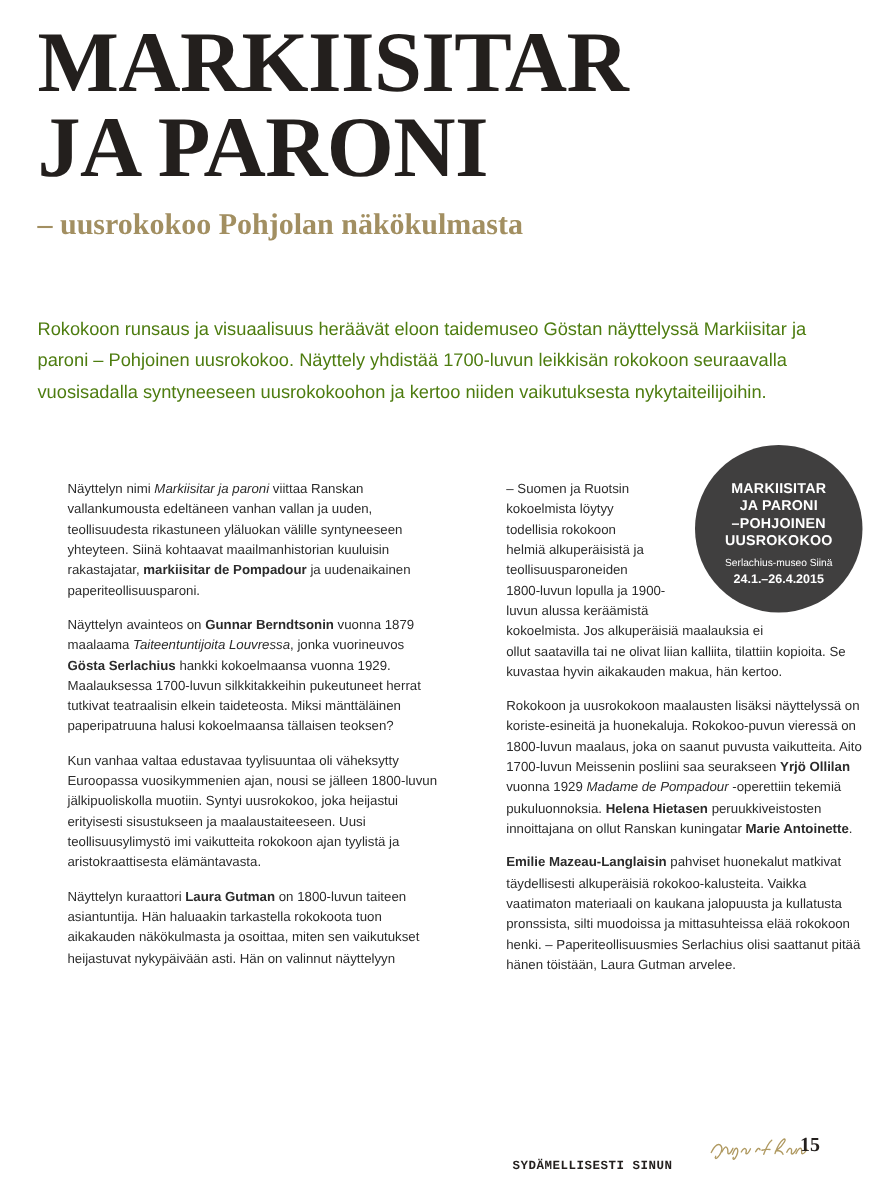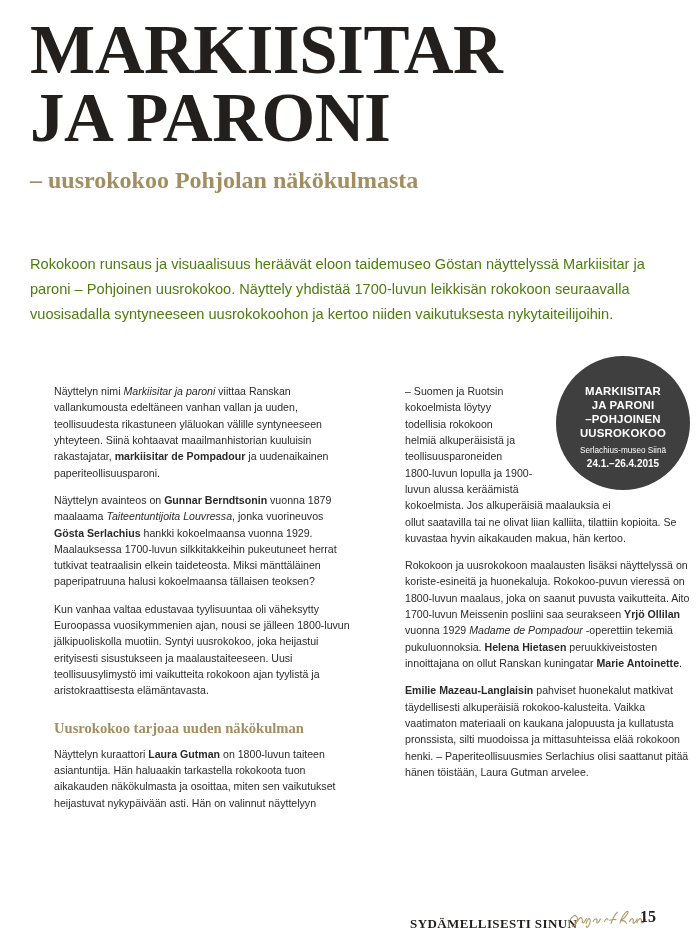--- a/index.html
+++ b/index.html
@@ -155,24 +155,24 @@
   .footer {
     position: absolute;
     left: 30px;
     top: 908px;
     width: 636px;
     height: 24px;
   }
   .footer-tagline {
     position: absolute;
     left: 380px;
-    top: 8px;
-    font-family: Liberation Serif, serif;
-    font-weight: bold;
-    font-size: 13px;
+    top: 20px;
+    font-family: Liberation Mono, monospace;
+    font-weight: bold;
+    font-size: 10px;
     letter-spacing: 0.4px;
     color: #231f1d;
   }
   .footer-signature {
     position: absolute;
     left: 536px;
     top: 0px;
     width: 86px;
     height: 22px;
   }
@@ -214,21 +214,20 @@
   </div>
 
   <div class="col col-left">
 
     <p><span>Näyttelyn nimi </span><i>Markiisitar ja paroni</i><span> viittaa Ranskan vallankumousta edeltäneen vanhan vallan ja uuden, teollisuudesta rikastuneen yläluokan välille syntyneeseen yhteyteen. Siinä kohtaavat maailmanhistorian kuuluisin rakastajatar, </span><b>markiisitar de Pompadour</b><span> ja uudenaikainen paperiteollisuusparoni.</span></p>
 
     <p><span>Näyttelyn avainteos on </span><b>Gunnar Berndtsonin</b><span> vuonna 1879 maalaama </span><i>Taiteentuntijoita Louvressa</i><span>, jonka vuorineuvos </span><b>Gösta Serlachius</b><span> hankki kokoelmaansa vuonna 1929. Maalauksessa 1700-luvun silkkitakkeihin pukeutuneet herrat tutkivat teatraalisin elkein taideteosta. Miksi mänttäläinen paperipatruuna halusi kokoelmaansa tällaisen teoksen?</span></p>
 
     <p>Kun vanhaa valtaa edustavaa tyylisuuntaa oli väheksytty Euroopassa vuosikymmenien ajan, nousi se jälleen 1800-luvun jälkipuoliskolla muotiin. Syntyi uusrokokoo, joka heijastui erityisesti sisustukseen ja maalaustaiteeseen. Uusi teollisuusylimystö imi vaikutteita rokokoon ajan tyylistä ja aristokraattisesta elämäntavasta.</p>
 
-    <div class="subhead">Uusrokokoo tarjoaa uuden näkökulman</div>
 
     <p><span>Näyttelyn kuraattori </span><b>Laura Gutman</b><span> on 1800-luvun taiteen asiantuntija. Hän haluaakin tarkastella rokokoota tuon aikakauden näkökulmasta ja osoittaa, miten sen vaikutukset heijastuvat nykypäivään asti. Hän on valinnut näyttelyyn</span></p>
 
   </div>
 
   <div class="col col-right">
 
     <div class="spacer-row r1"></div>
     <div class="spacer-row r2"></div>
     <div class="spacer-row r3"></div>

